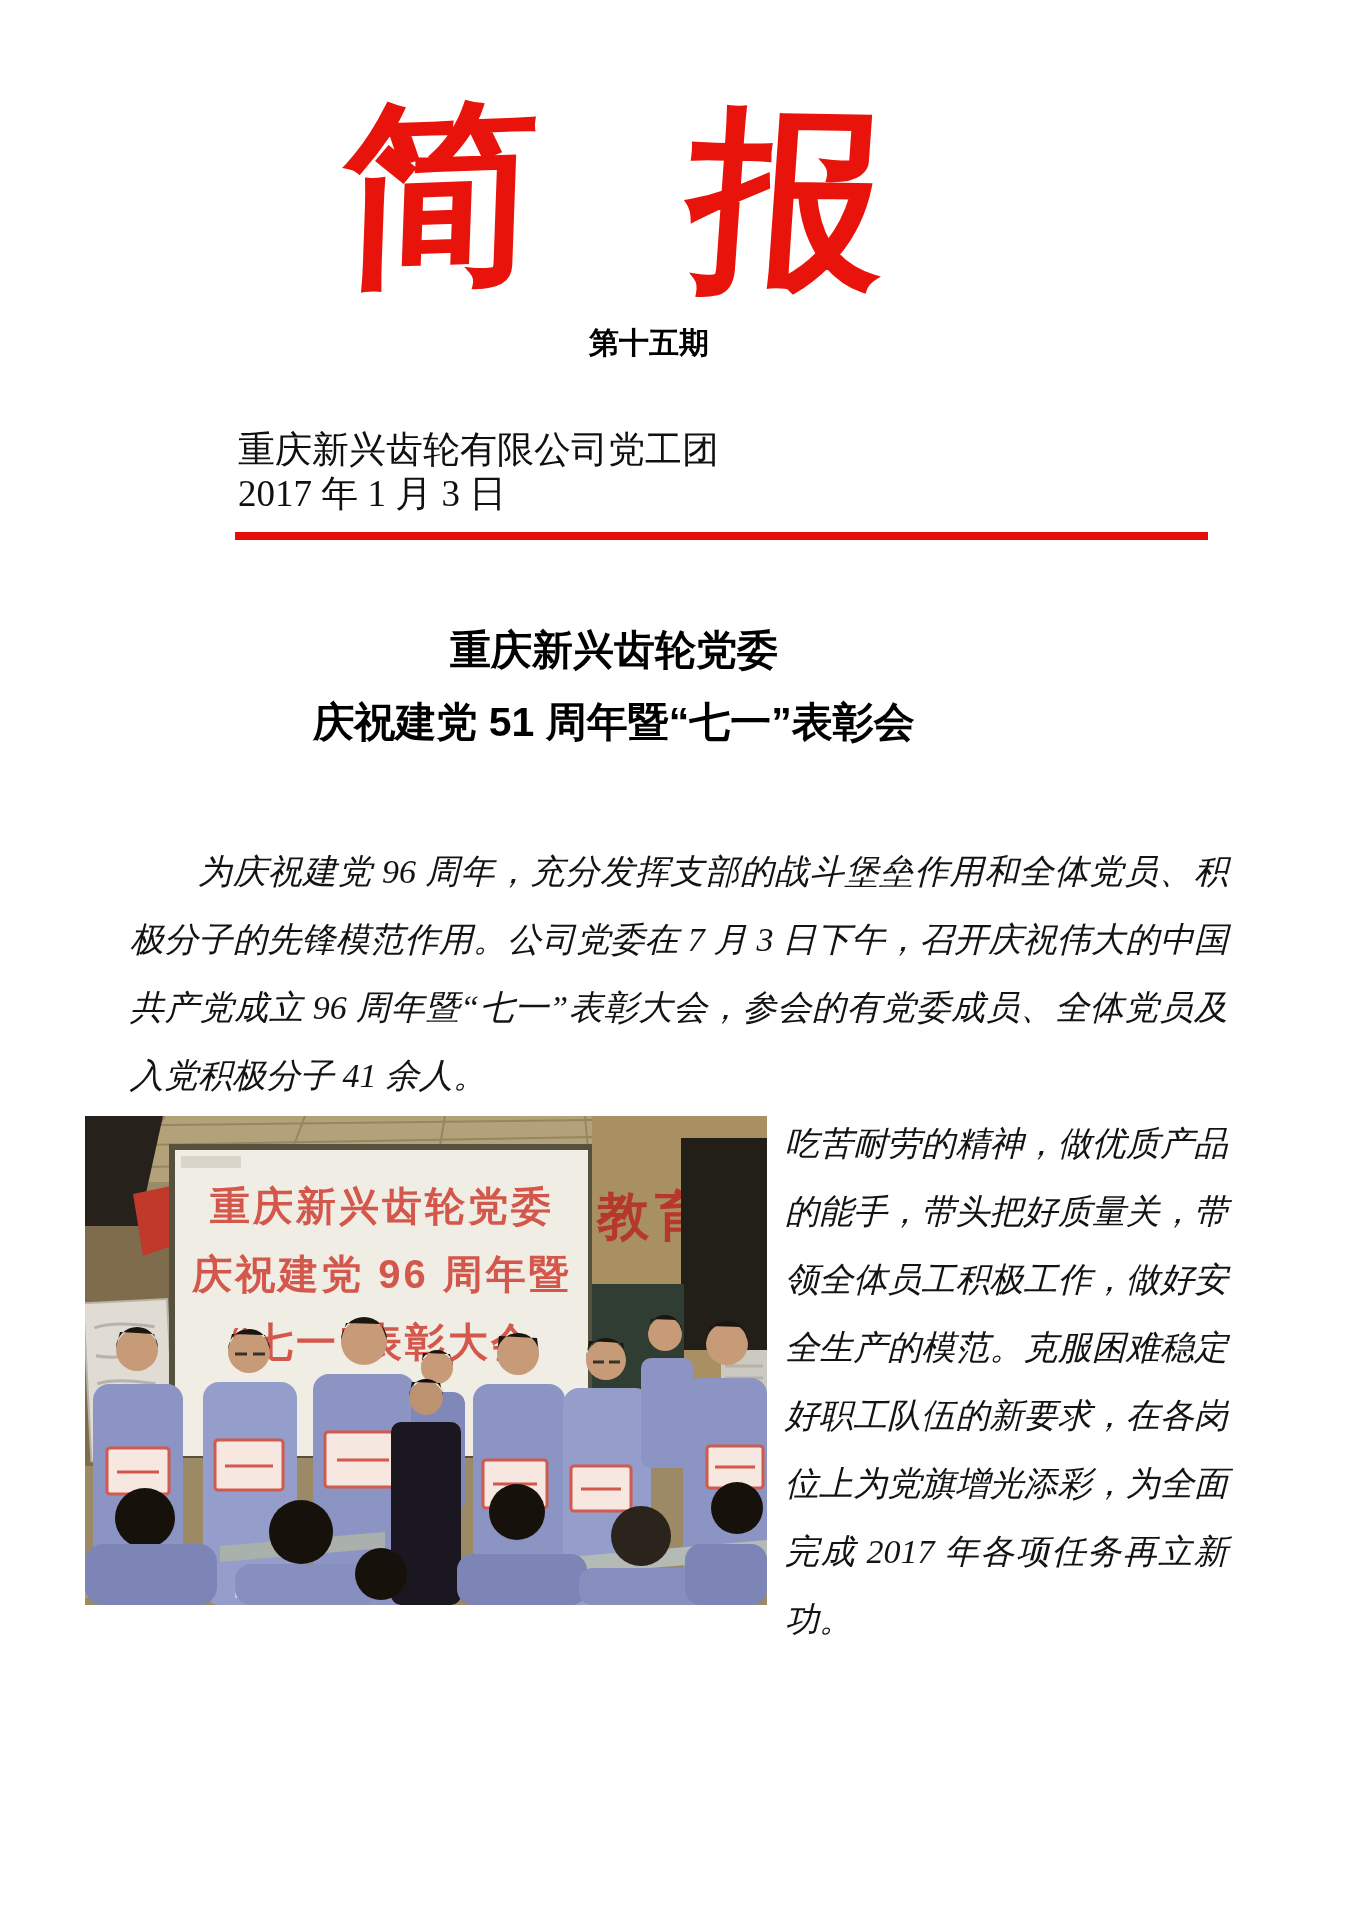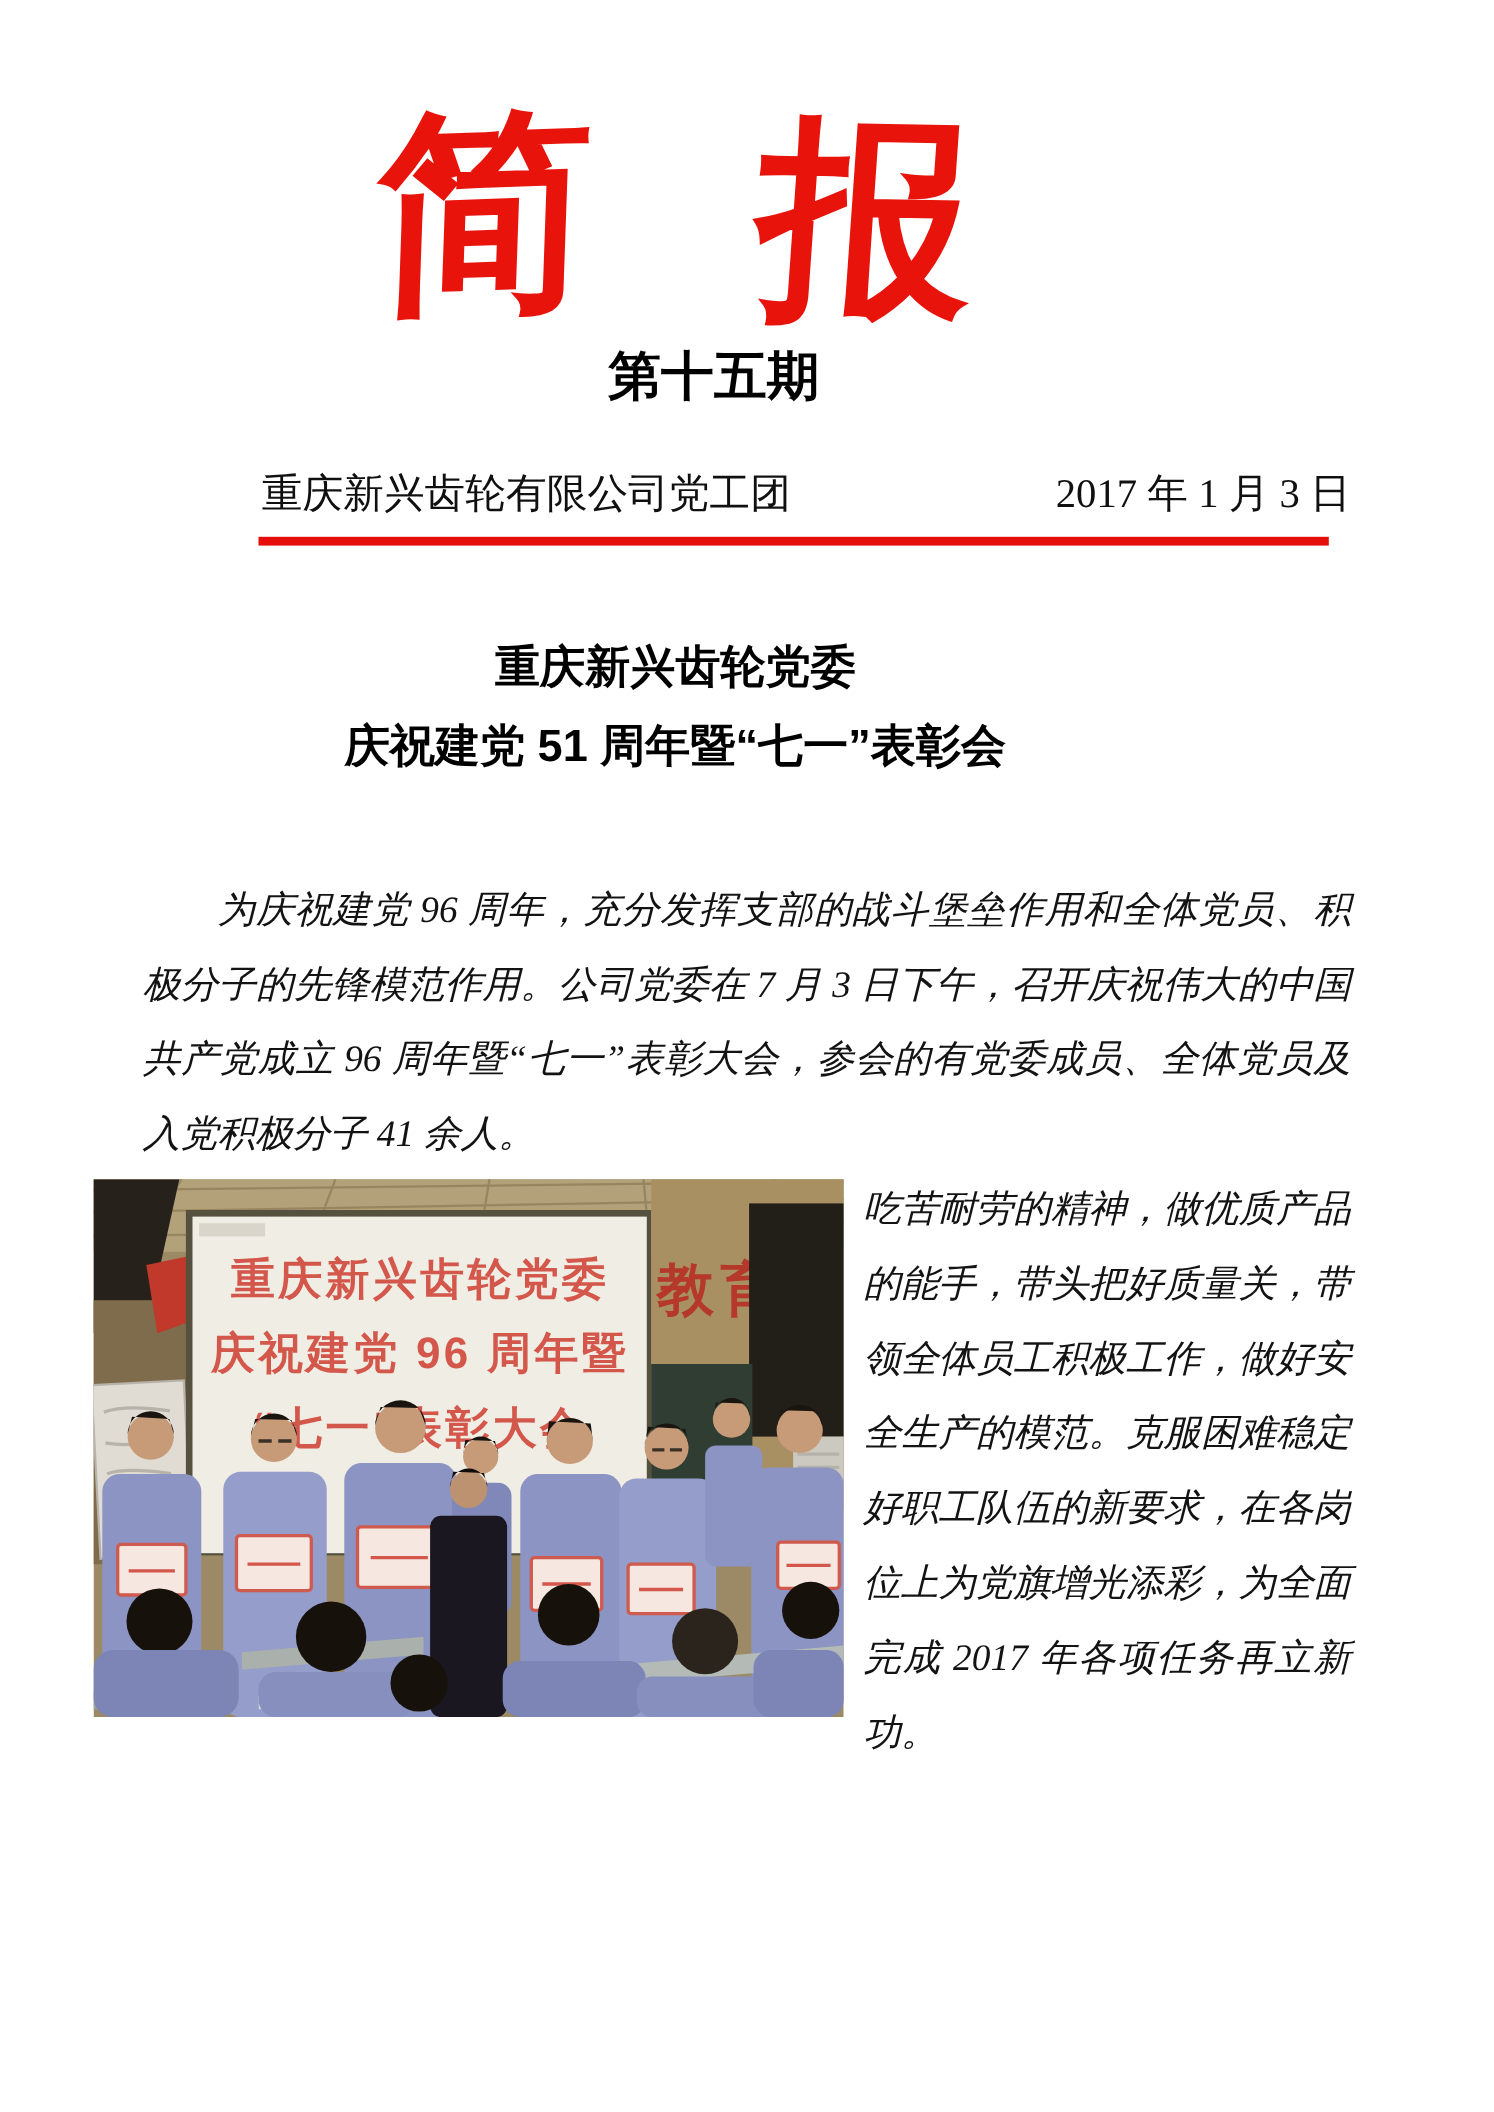--- a/index.html
+++ b/index.html
@@ -24,28 +24,29 @@
     font-weight:900;
     font-size:196px;line-height:1.02;
   }
   .masthead-title .tchar{display:block;transform:skewX(-4deg) rotate(-2deg);}
   .masthead-title .tchar.second{transform:skewX(-3deg) rotate(1deg) translateY(6px);}
   .issue-line{
     text-align:center;
     margin:28px 60px 0 0;
     font-family:"Liberation Sans","DejaVu Sans",sans-serif;
     font-weight:bold;
-    font-size:48px;line-height:42px;
+    font-size:30px;line-height:42px;
     color:#000;
   }
   .pub-row{
     display:flex;justify-content:space-between;align-items:baseline;
     margin:64px 0 0 108px;
     font-size:37px;line-height:44px;
     color:#101010;
+    flex-direction:column;
   }
   .red-rule{
     height:8px;width:973px;
     margin:16px 0 0 105px;
     background:#e50e0a;
   }
   
   .article-title{
     margin:74px 130px 0 0;
     text-align:center;

